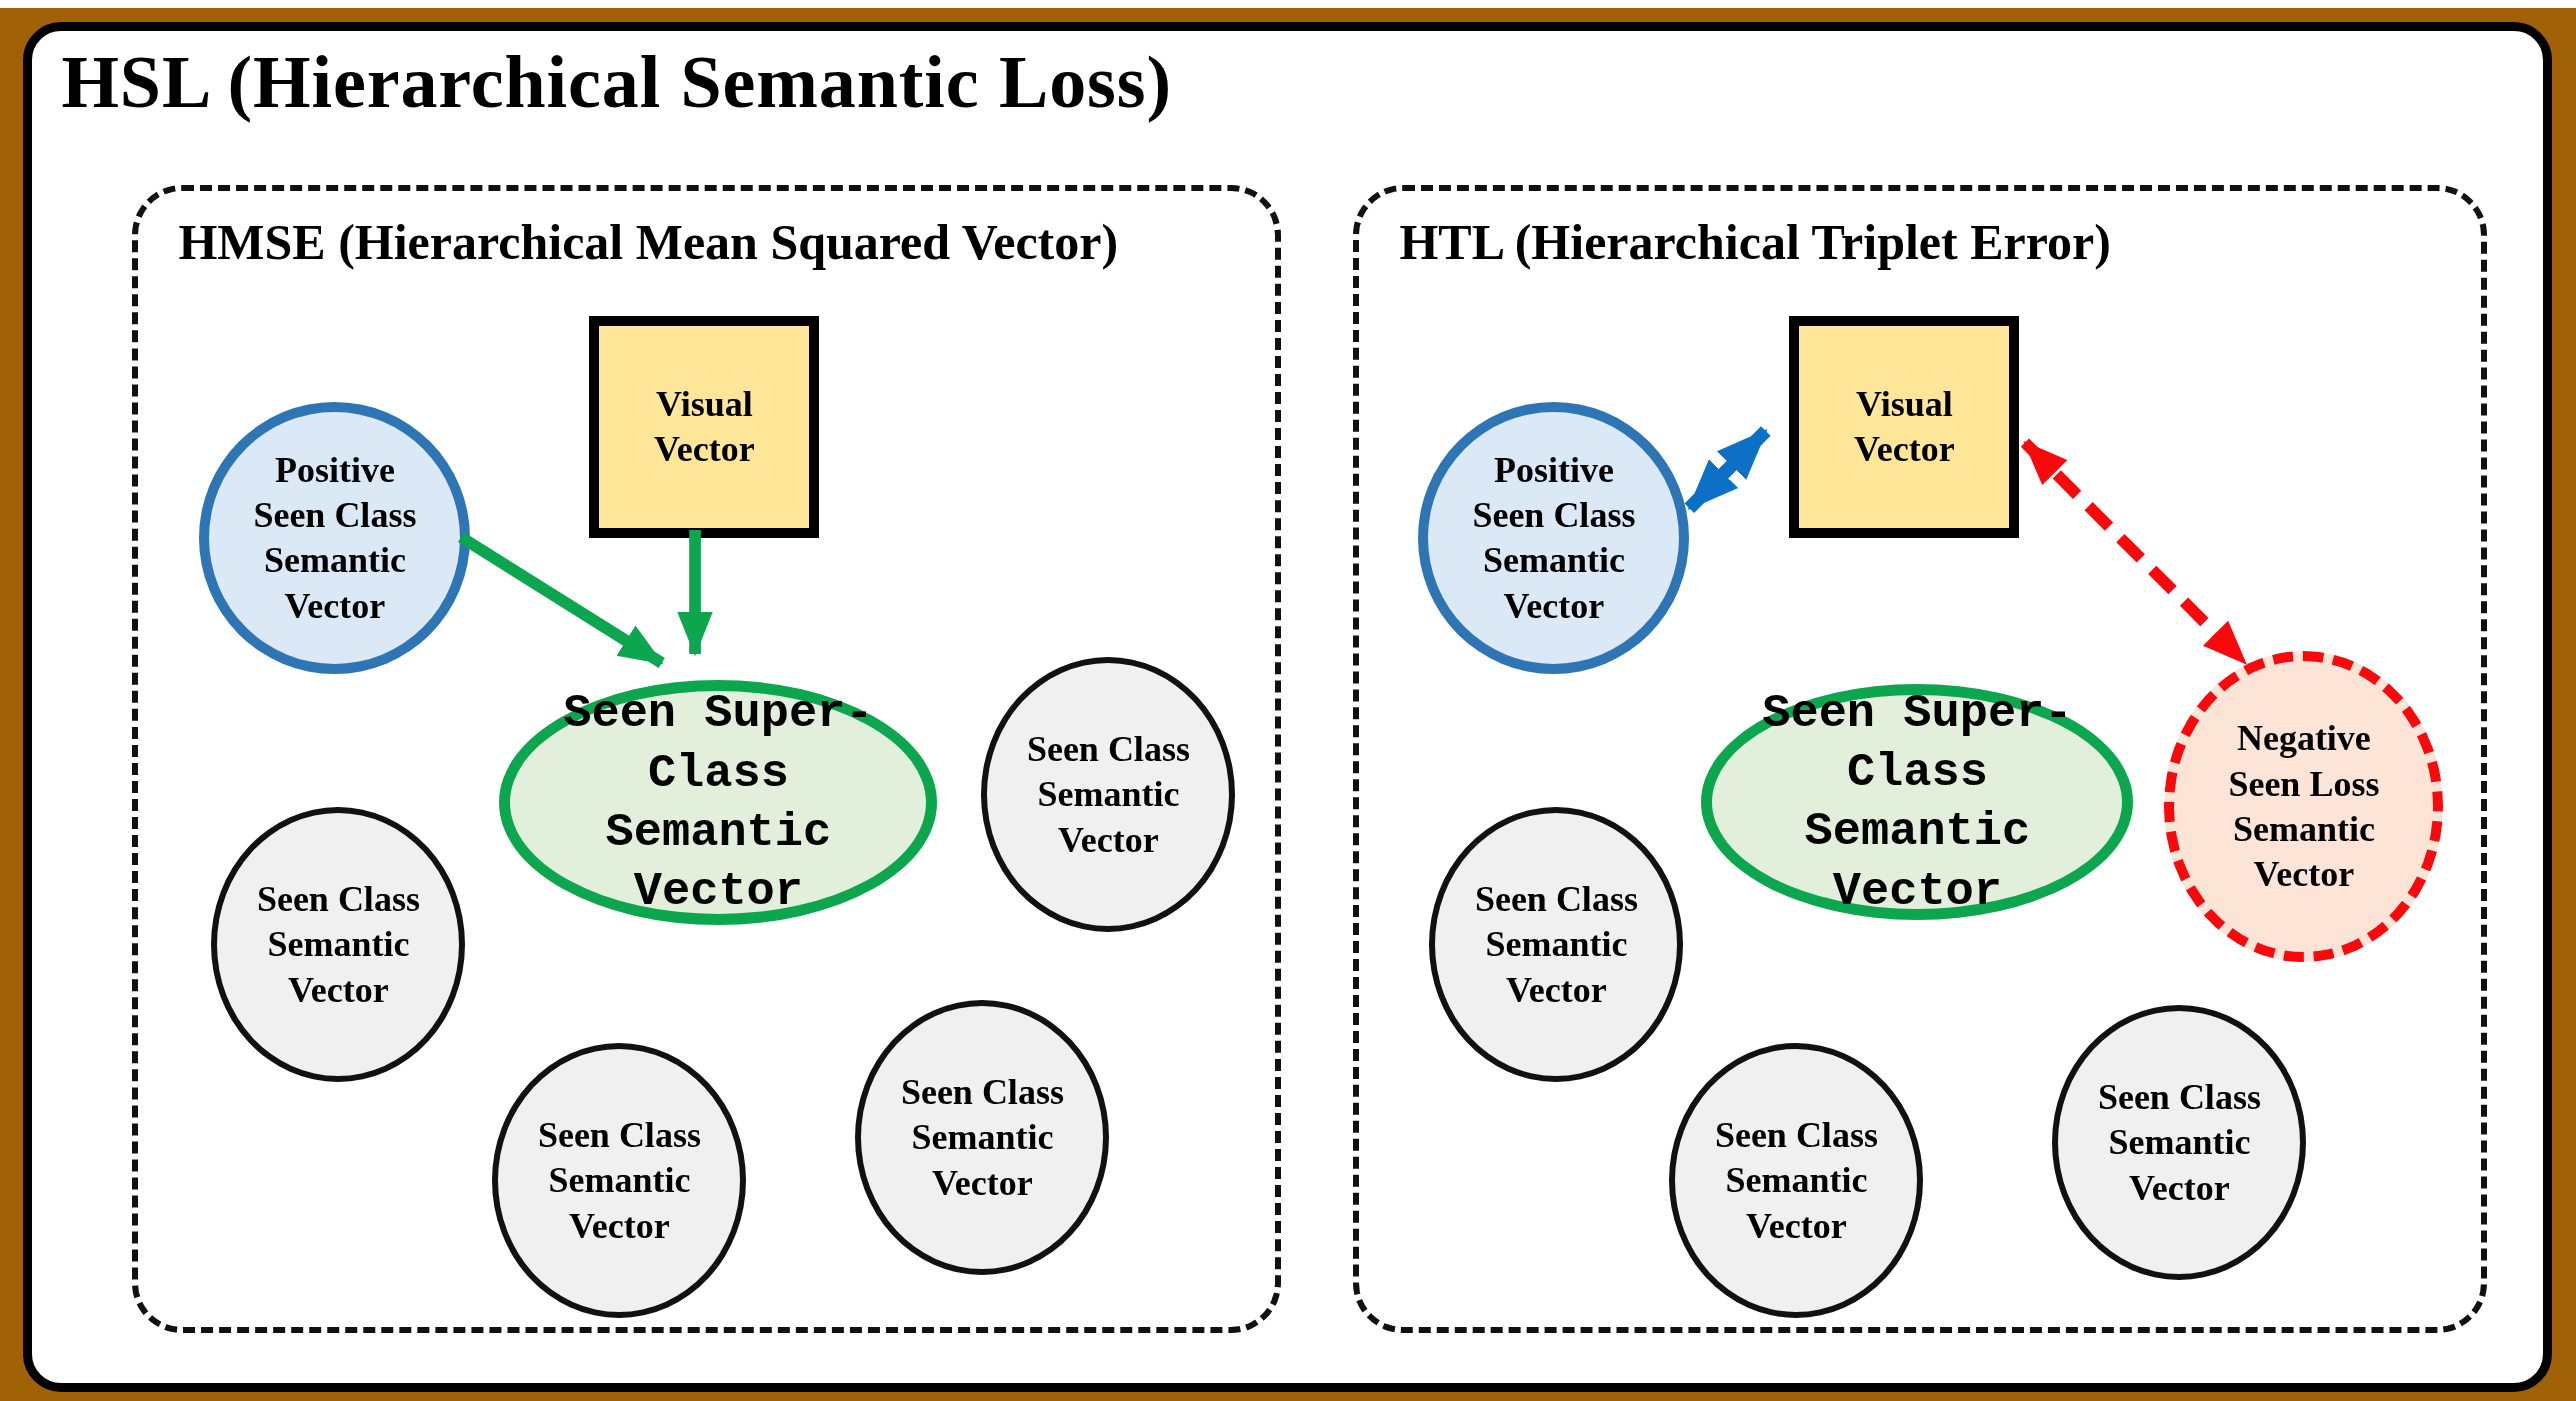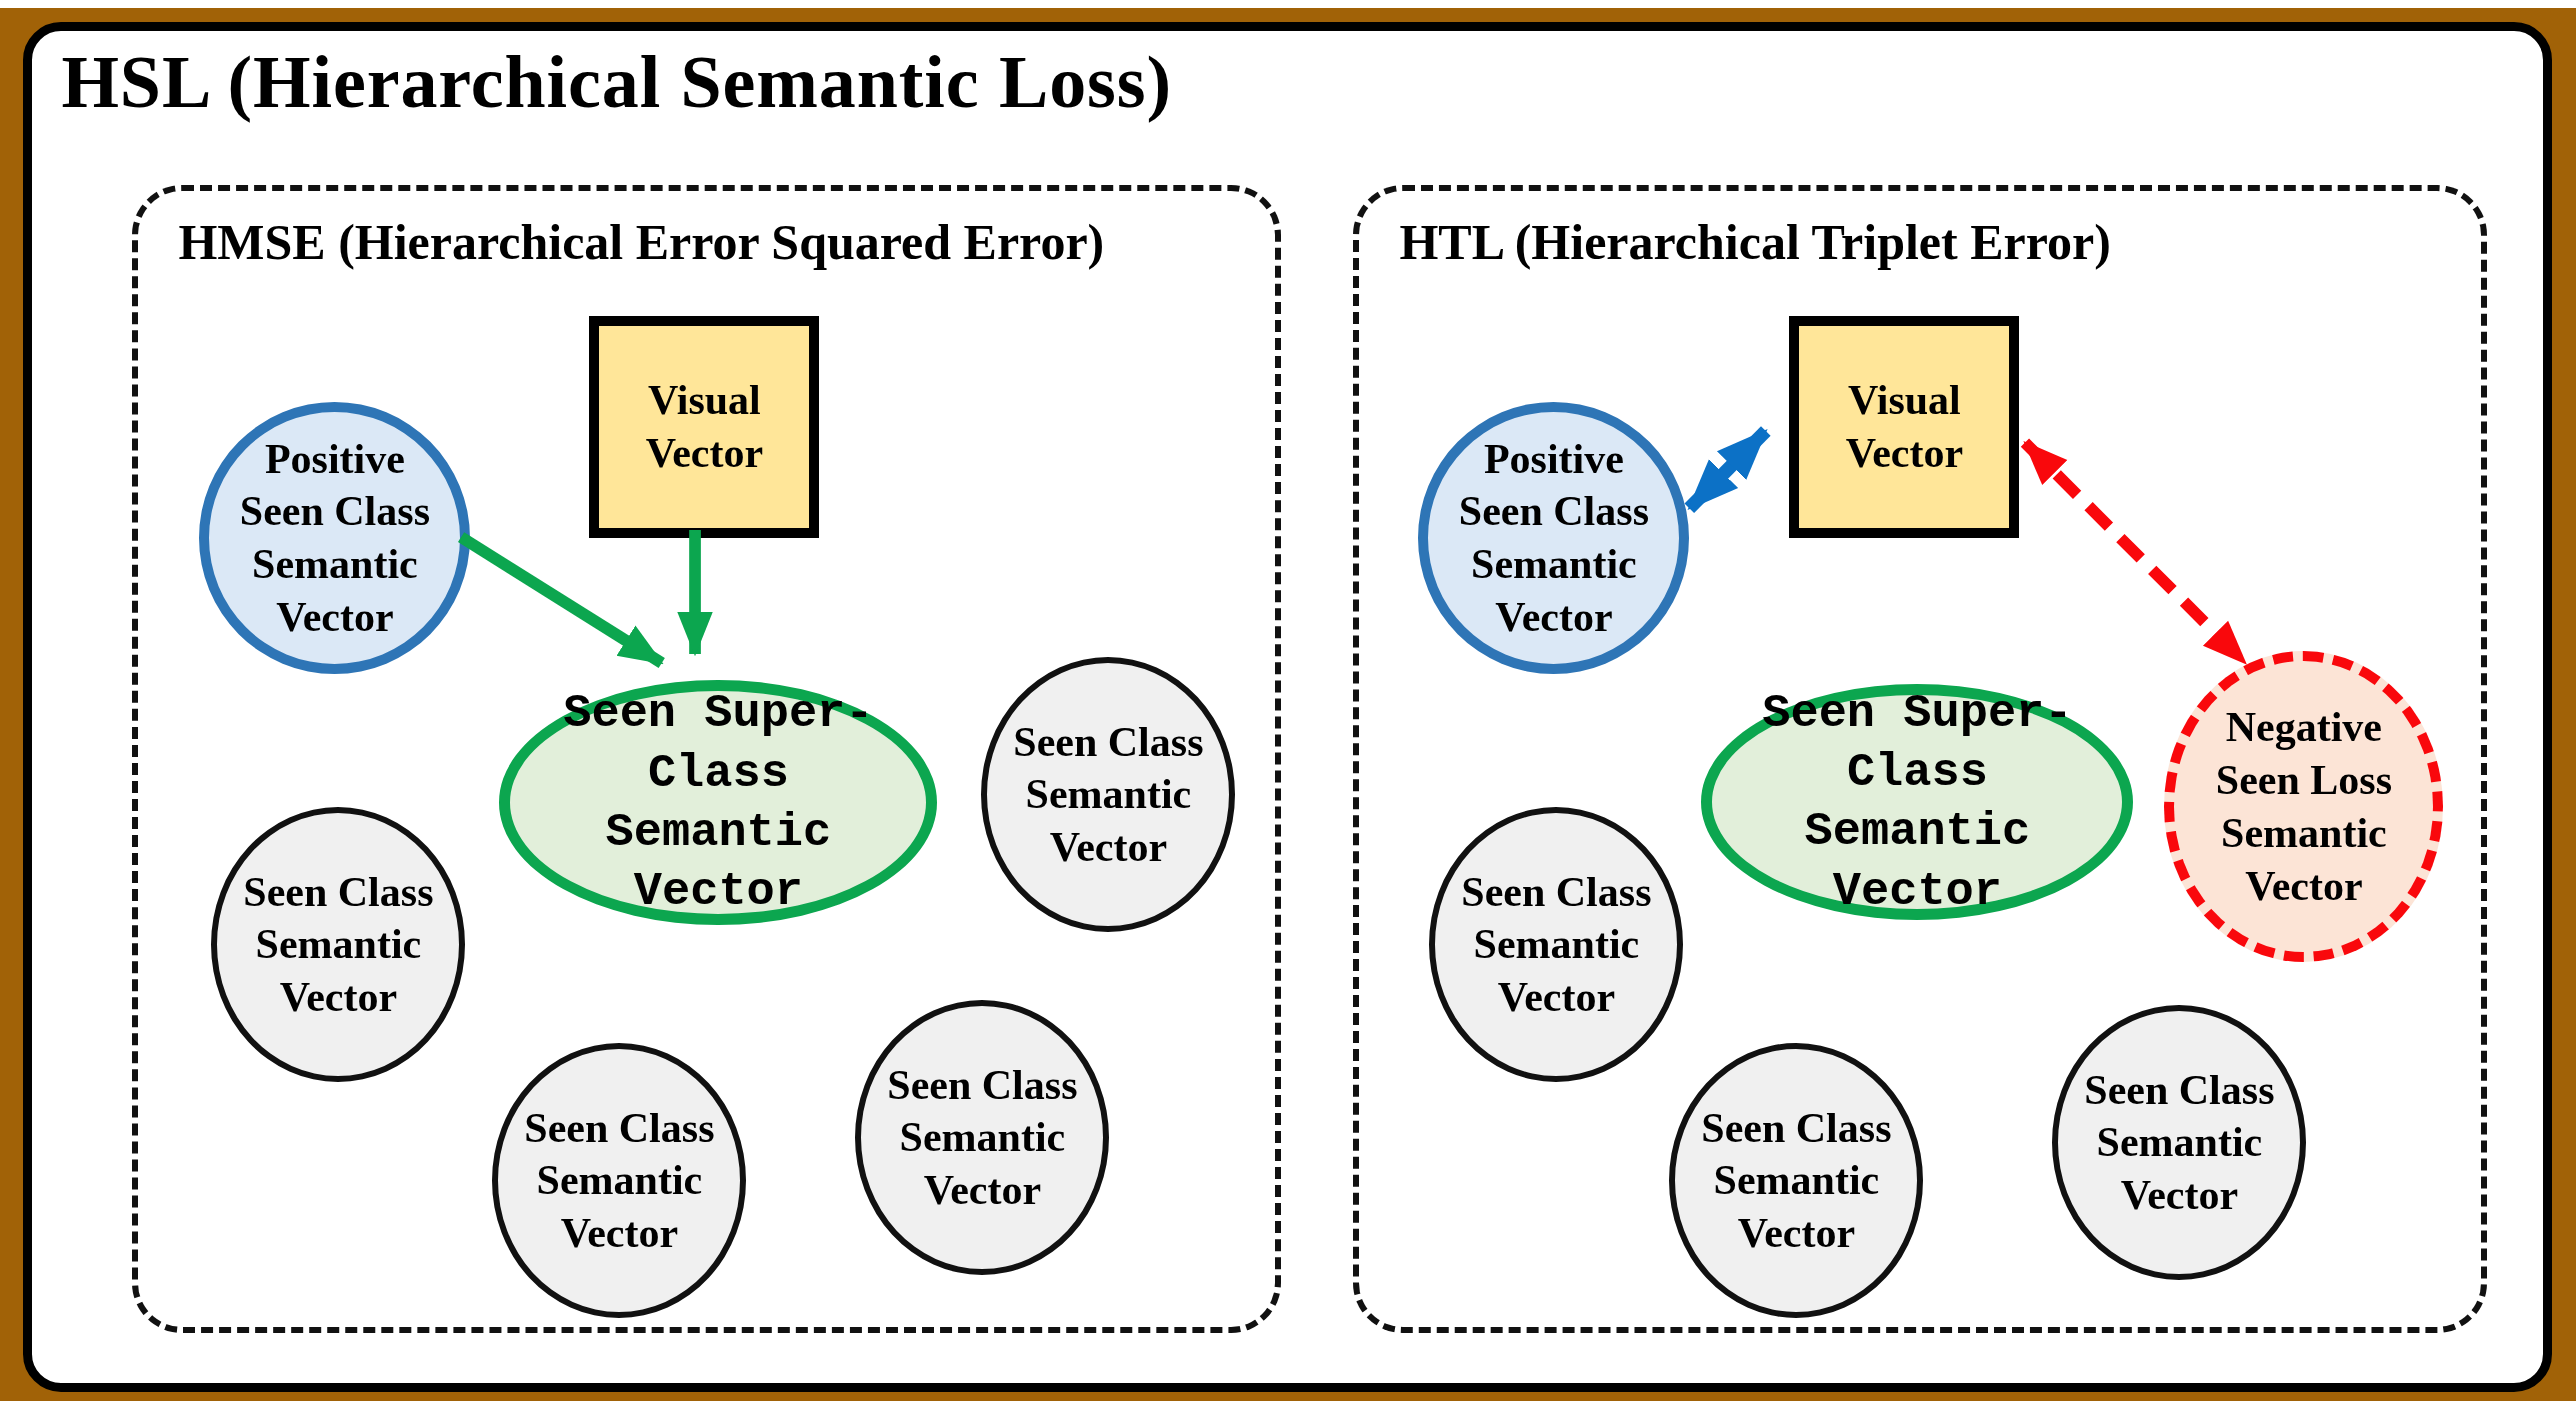--- a/index.html
+++ b/index.html
@@ -24,41 +24,41 @@
   .panel.right{left:1321px;top:154px;width:1122px;height:1136px;}
 
   .panel-title{
     position:absolute;left:40px;top:21.6px;
     font-size:50px;font-weight:bold;color:#000000;white-space:nowrap;
   }
 
   .node{
     position:absolute;display:flex;align-items:center;justify-content:center;
     text-align:center;font-weight:bold;color:#000000;
-    font-size:42px;line-height:1.26;box-sizing:border-box;
+    font-size:36px;line-height:1.26;box-sizing:border-box;
   }
   .node .label{white-space:pre-line;}
 
   .rect-node{background:#FFE699;border:10.8px solid #000000;}
   .blue-node{background:#DBE8F6;border:10.8px solid #2E75B6;border-radius:50%;}
   .green-node{background:#E2EFDA;border:11.7px solid #0CA64F;border-radius:50%;font-size:47px;font-family:Liberation Mono, monospace;}
   .gray-node{background:#F0F0F0;border:6.3px solid #111111;border-radius:50%;}
   .red-node{background:#FCE4D6;border:10px dashed #F9080C;border-radius:50%;}
 
   .edges-overlay{position:absolute;left:0;top:0;width:2576px;height:1401px;pointer-events:none;}
 </style>
 </head>
 <body>
 
 <div class="canvas">
   <div class="outer-frame">
     <div class="main-title">HSL (Hierarchical Semantic Loss)</div>
 
     <section class="panel left">
-      <div class="panel-title">HMSE (Hierarchical Error Squared Error)</div>
+      <div class="panel-title">HMSE (Hierarchical Mean Squared Vector)</div>
     </section>
 
     <section class="panel right">
       <div class="panel-title">HTL (Hierarchical Triplet Error)</div>
     </section>
 
     <div class="node rect-node" style="left:557px;top:285px;width:230px;height:222px">
       <span class="label">Visual
 Vector</span>
     </div>

